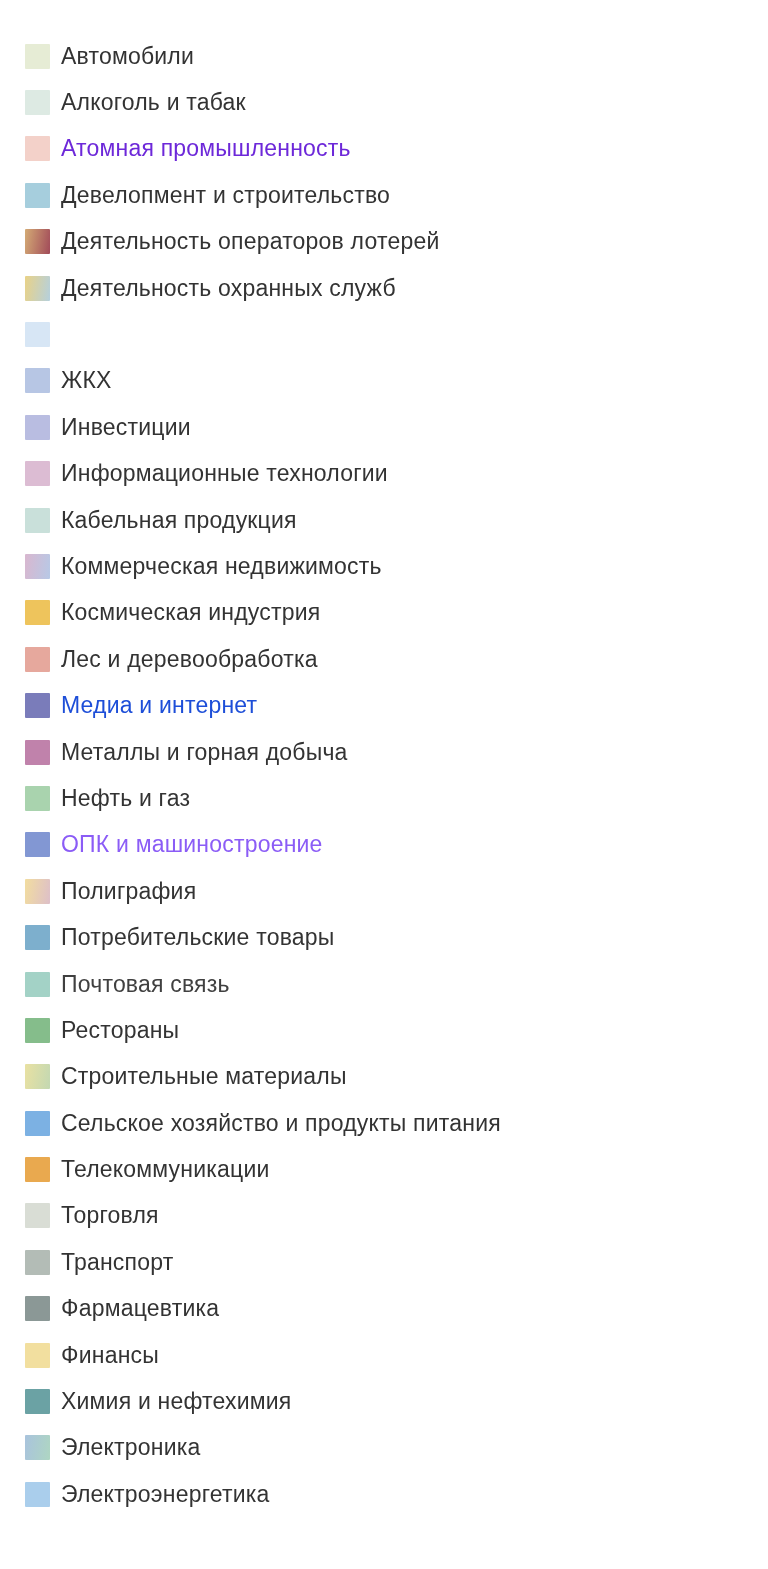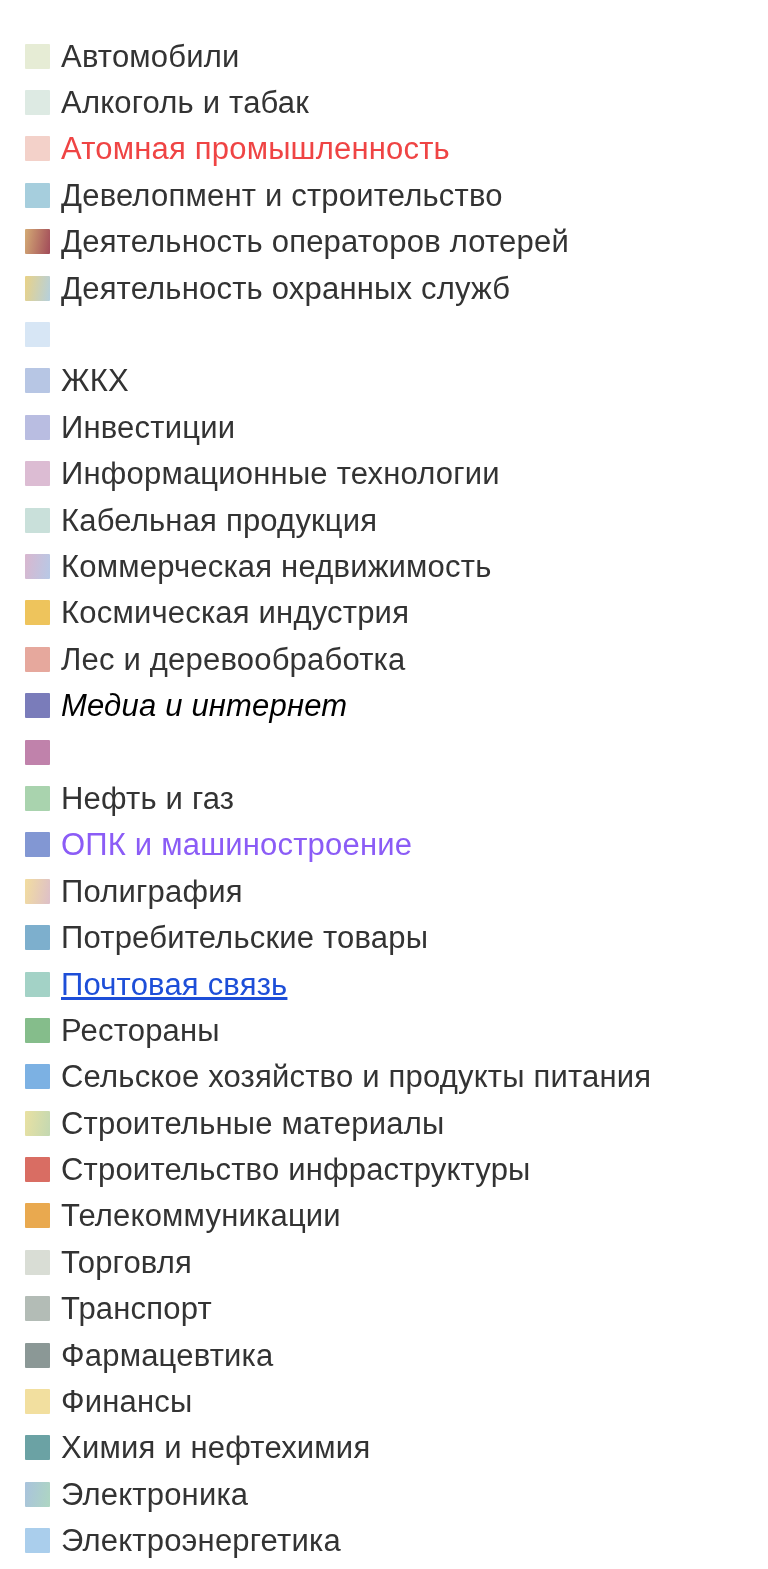--- a/index.html
+++ b/index.html
@@ -23,41 +23,41 @@
     white-space: nowrap;
   }
   .swatch {
     flex: 0 0 auto;
     width: 25px;
     height: 25px;
     margin-right: 11px;
     border-radius: 1px;
   }
   .label {
-    font-size: 31px;
+    font-size: 23px;
     line-height: 1;
     color: #333333;
     letter-spacing: 0.2px;
   }
 </style>
 </head>
 <body>
 
 <div class="legend" id="legend-root">
     <div class="legend-item">
       <span class="swatch" style="background: rgb(230, 236, 213);"></span>
       <span class="label" style="color: rgb(51, 51, 51);">Автомобили</span>
     </div>
     <div class="legend-item">
       <span class="swatch" style="background: rgb(221, 234, 227);"></span>
       <span class="label" style="color: rgb(51, 51, 51);">Алкоголь и табак</span>
     </div>
     <div class="legend-item">
       <span class="swatch" style="background: rgb(243, 209, 201);"></span>
-      <span class="label" style="color: #ef4444;">Атомная промышленность</span>
+      <span class="label" style="color: #6d28d9;">Атомная промышленность</span>
     </div>
     <div class="legend-item">
       <span class="swatch" style="background: rgb(166, 206, 221);"></span>
       <span class="label" style="color: rgb(51, 51, 51);">Девелопмент и строительство</span>
     </div>
     <div class="legend-item">
       <span class="swatch" style="background: linear-gradient(100deg, rgb(212, 171, 117) 0%, rgb(161, 74, 89) 100%);"></span>
       <span class="label" style="color: rgb(51, 51, 51);">Деятельность операторов лотерей</span>
     </div>
     <div class="legend-item">
@@ -90,60 +90,57 @@
     <div class="legend-item">
       <span class="swatch" style="background: rgb(238, 196, 92);"></span>
       <span class="label" style="color: rgb(51, 51, 51);">Космическая индустрия</span>
     </div>
     <div class="legend-item">
       <span class="swatch" style="background: rgb(230, 168, 157);"></span>
       <span class="label" style="color: rgb(51, 51, 51);">Лес и деревообработка</span>
     </div>
     <div class="legend-item">
       <span class="swatch" style="background: rgb(122, 124, 186);"></span>
-      <span class="label" style="color: #000000; font-style: italic;">Медиа и интернет</span>
+      <span class="label" style="color: #1d4ed8;">Медиа и интернет</span>
     </div>
     <div class="legend-item">
       <span class="swatch" style="background: rgb(192, 130, 171);"></span>
+      <span class="label" style="color: rgb(51, 51, 51);">Металлы и горная добыча</span>
     </div>
     <div class="legend-item">
       <span class="swatch" style="background: rgb(169, 211, 174);"></span>
       <span class="label" style="color: rgb(51, 51, 51);">Нефть и газ</span>
     </div>
     <div class="legend-item">
       <span class="swatch" style="background: rgb(130, 151, 211);"></span>
       <span class="label" style="color: #8b5cf6;">ОПК и машиностроение</span>
     </div>
     <div class="legend-item">
       <span class="swatch" style="background: linear-gradient(100deg, rgb(242, 221, 159) 0%, rgb(221, 191, 201) 100%);"></span>
       <span class="label" style="color: rgb(51, 51, 51);">Полиграфия</span>
     </div>
     <div class="legend-item">
       <span class="swatch" style="background: rgb(125, 175, 205);"></span>
       <span class="label" style="color: rgb(51, 51, 51);">Потребительские товары</span>
     </div>
     <div class="legend-item">
       <span class="swatch" style="background: rgb(163, 210, 198);"></span>
-      <span class="label" style="color: #1d4ed8; text-decoration: underline;">Почтовая связь</span>
+      <span class="label" style="color: #404040;">Почтовая связь</span>
     </div>
     <div class="legend-item">
       <span class="swatch" style="background: rgb(133, 189, 139);"></span>
       <span class="label" style="color: rgb(51, 51, 51);">Рестораны</span>
     </div>
     <div class="legend-item">
-      <span class="swatch" style="background: rgb(124, 177, 227);"></span>
-      <span class="label" style="color: rgb(51, 51, 51);">Сельское хозяйство и продукты питания</span>
-    </div>
-    <div class="legend-item">
       <span class="swatch" style="background: linear-gradient(100deg, rgb(233, 225, 162) 0%, rgb(195, 216, 178) 100%);"></span>
       <span class="label" style="color: rgb(51, 51, 51);">Строительные материалы</span>
     </div>
     <div class="legend-item">
-      <span class="swatch" style="background: rgb(217, 109, 99);"></span>
-      <span class="label" style="color: rgb(51, 51, 51);">Строительство инфраструктуры</span>
+      <span class="swatch" style="background: rgb(124, 177, 227);"></span>
+      <span class="label" style="color: rgb(51, 51, 51);">Сельское хозяйство и продукты питания</span>
     </div>
     <div class="legend-item">
       <span class="swatch" style="background: rgb(233, 169, 79);"></span>
       <span class="label" style="color: rgb(51, 51, 51);">Телекоммуникации</span>
     </div>
     <div class="legend-item">
       <span class="swatch" style="background: rgb(217, 221, 213);"></span>
       <span class="label" style="color: rgb(51, 51, 51);">Торговля</span>
     </div>
     <div class="legend-item">

